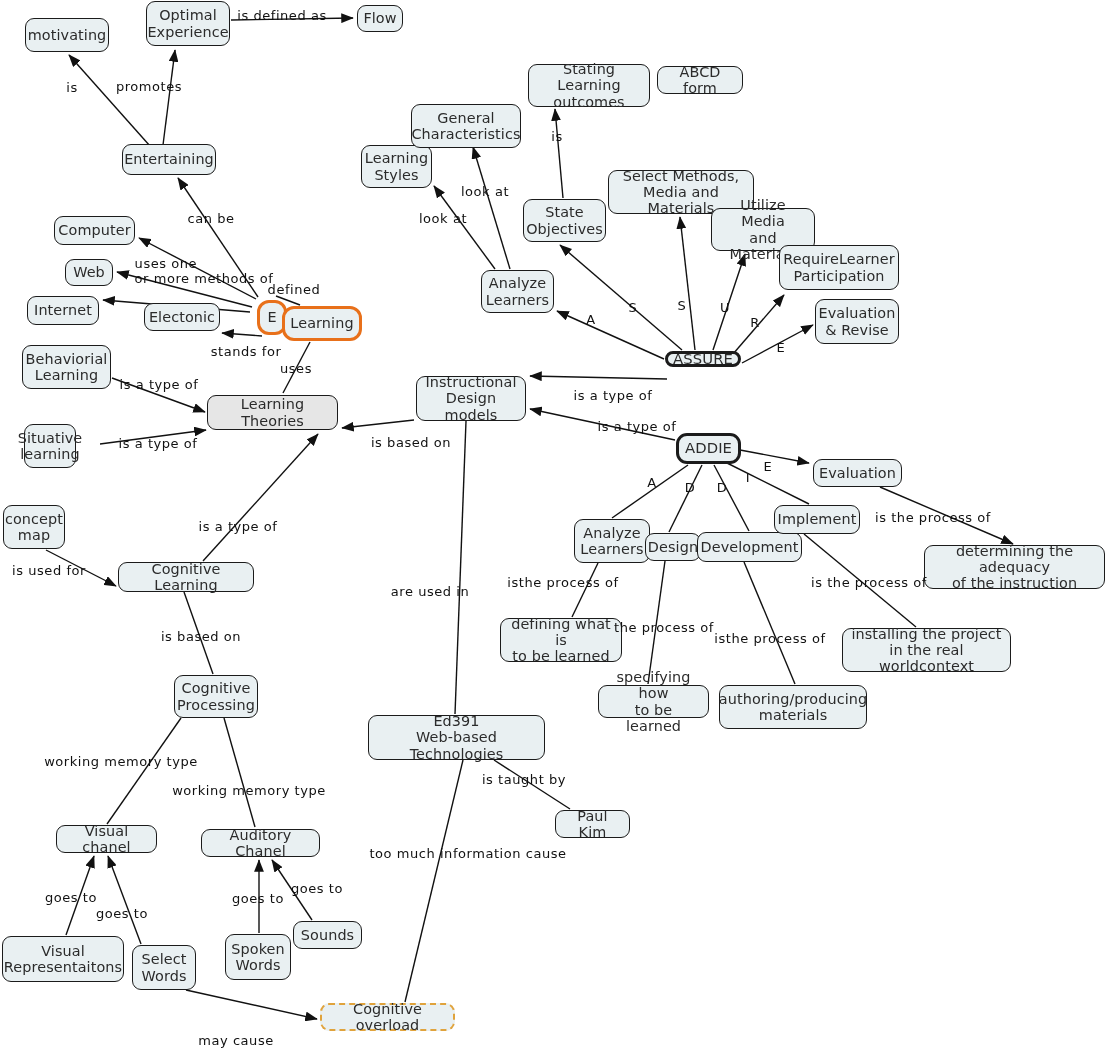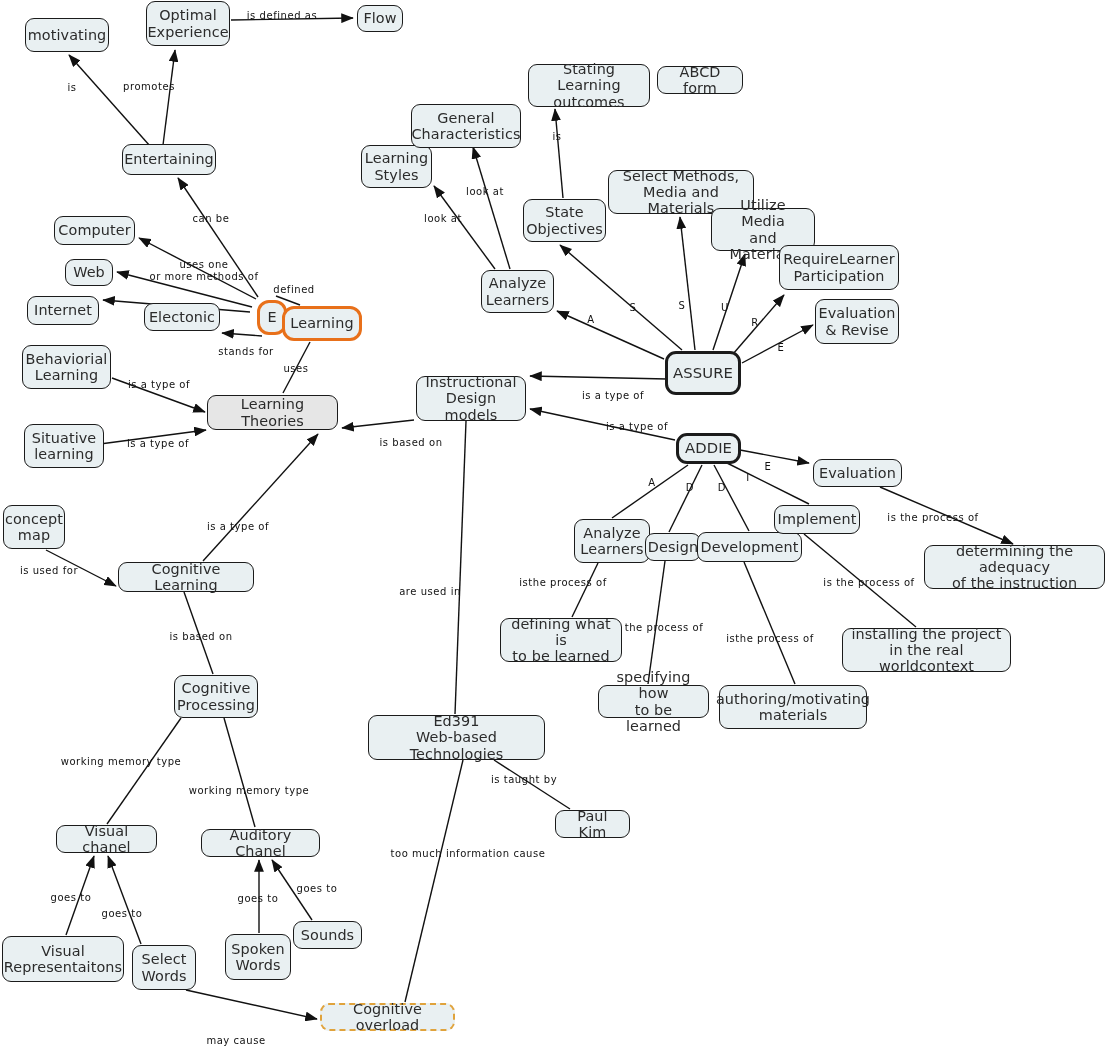--- a/index.html
+++ b/index.html
@@ -58,25 +58,25 @@
     border-radius: 9px;
     z-index: 6;
   }
   .node.grey {
     background: #e6e6e6;
   }
   .edge-label {
     position: absolute;
     z-index: 4;
     font-family: "DejaVu Sans", sans-serif;
-    font-size: 10px;
+    font-size: 13px;
     color: #111111;
     letter-spacing: 0.55px;
     white-space: pre-line;
-    text-align: center;
+    text-align: left;
     line-height: 1.18;
     background: transparent;
     transform: translate(-50%, -50%);
     pointer-events: none;
   }
 </style>
 </head>
 <body>
 
 <div id="canvas" style="width: 1109px;">
@@ -143,21 +143,21 @@
       <div class="node" style="left: 357px; top: 5px; width: 46px; height: 27px;">Flow</div>
       <div class="node" style="left: 122px; top: 144px; width: 94px; height: 31px;">Entertaining</div>
       <div class="node" style="left: 54px; top: 216px; width: 81px; height: 29px;">Computer</div>
       <div class="node" style="left: 65px; top: 259px; width: 48px; height: 27px;">Web</div>
       <div class="node" style="left: 27px; top: 296px; width: 72px; height: 29px;">Internet</div>
       <div class="node" style="left: 144px; top: 303px; width: 76px; height: 28px;">Electonic</div>
       <div class="node hl-solid" style="left: 257px; top: 300px; width: 30px; height: 35px;">E</div>
       <div class="node hl-solid" style="left: 282px; top: 306px; width: 80px; height: 35px;">Learning</div>
       <div class="node" style="left: 22px; top: 345px; width: 89px; height: 44px;">Behaviorial
 Learning</div>
-      <div class="node" style="left: 24px; top: 424px; width: 80px; height: 44px;">Situative
+      <div class="node" style="left: 24px; top: 424px; width: 52px; height: 44px;">Situative
 learning</div>
       <div class="node grey" style="left: 207px; top: 395px; width: 131px; height: 35px;">Learning Theories</div>
       <div class="node" style="left: 3px; top: 505px; width: 62px; height: 44px;">concept
 map</div>
       <div class="node" style="left: 118px; top: 562px; width: 136px; height: 30px;">Cognitive Learning</div>
       <div class="node" style="left: 174px; top: 675px; width: 84px; height: 43px;">Cognitive
 Processing</div>
       <div class="node" style="left: 56px; top: 825px; width: 101px; height: 28px;">Visual chanel</div>
       <div class="node" style="left: 201px; top: 829px; width: 119px; height: 28px;">Auditory Chanel</div>
       <div class="node" style="left: 2px; top: 936px; width: 122px; height: 46px;">Visual
@@ -180,39 +180,39 @@
       <div class="node" style="left: 481px; top: 270px; width: 73px; height: 43px;">Analyze
 Learners</div>
       <div class="node" style="left: 608px; top: 170px; width: 146px; height: 44px;">Select Methods,
 Media and Materials</div>
       <div class="node" style="left: 711px; top: 208px; width: 104px; height: 43px;">Utilize Media
 and Materials</div>
       <div class="node" style="left: 779px; top: 245px; width: 120px; height: 45px;">RequireLearner
 Participation</div>
       <div class="node" style="left: 815px; top: 299px; width: 84px; height: 45px;">Evaluation
 &amp; Revise</div>
-      <div class="node thick" style="left: 665px; top: 351px; width: 76px; height: 44px;">ASSURE</div>
+      <div class="node thick" style="left: 665px; top: 351px; width: 76px; height: 16px;">ASSURE</div>
       <div class="node" style="left: 416px; top: 376px; width: 110px; height: 45px;">Instructional
 Design models</div>
       <div class="node thick" style="left: 676px; top: 433px; width: 65px; height: 31px;">ADDIE</div>
       <div class="node" style="left: 813px; top: 459px; width: 89px; height: 28px;">Evaluation</div>
       <div class="node" style="left: 574px; top: 519px; width: 76px; height: 44px;">Analyze
 Learners</div>
       <div class="node" style="left: 645px; top: 533px; width: 56px; height: 28px;">Design</div>
       <div class="node" style="left: 697px; top: 532px; width: 105px; height: 30px;">Development</div>
       <div class="node" style="left: 774px; top: 505px; width: 86px; height: 29px;">Implement</div>
       <div class="node" style="left: 924px; top: 545px; width: 181px; height: 44px;">determining the adequacy
 of the instruction</div>
       <div class="node" style="left: 500px; top: 618px; width: 122px; height: 44px;">defining what is
 to be learned</div>
       <div class="node" style="left: 842px; top: 628px; width: 169px; height: 44px;">installing the project
 in the real worldcontext</div>
       <div class="node" style="left: 598px; top: 685px; width: 111px; height: 33px;">specifying how
 to be learned</div>
-      <div class="node" style="left: 719px; top: 685px; width: 148px; height: 44px;">authoring/motivating
+      <div class="node" style="left: 719px; top: 685px; width: 148px; height: 44px;">authoring/producing
 materials</div>
       <div class="node" style="left: 368px; top: 715px; width: 177px; height: 45px;">Ed391
 Web-based Technologies</div>
       <div class="node" style="left: 555px; top: 810px; width: 75px; height: 28px;">Paul Kim</div>
     </div>
   <div id="label-layer">
       <div class="edge-label" style="left: 72px; top: 88px;">is</div>
       <div class="edge-label" style="left: 149px; top: 87px;">promotes</div>
       <div class="edge-label" style="left: 282px; top: 16px;">is defined as</div>
       <div class="edge-label" style="left: 211px; top: 219px;">can be</div>

